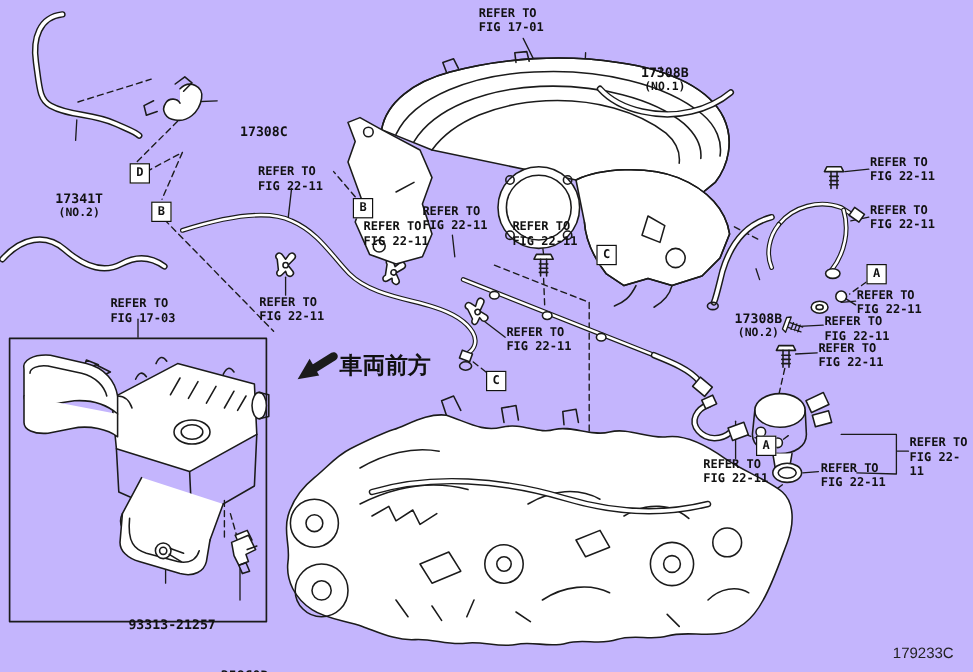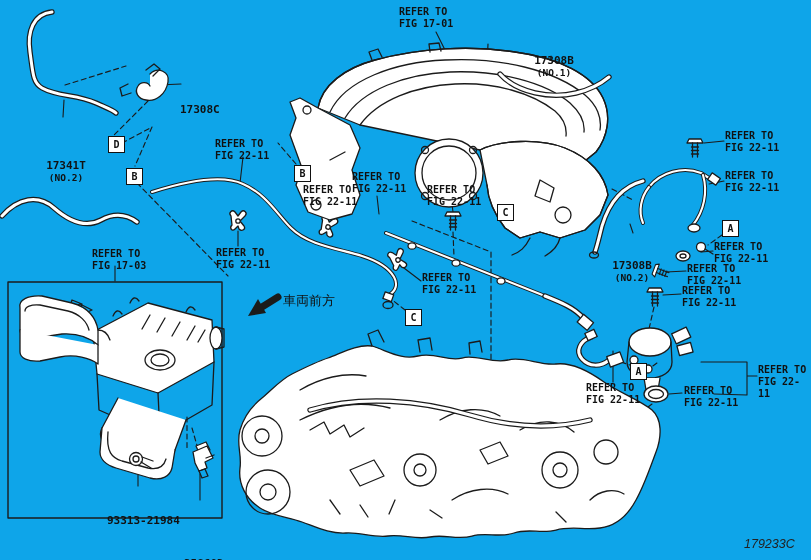--- a/index.html
+++ b/index.html
@@ -1,37 +1,37 @@
 <!DOCTYPE html>
 <html><head>
 <meta charset="utf-8">
 <style>
   html,body{margin:0;padding:0;background:#fff;}
-  #stage{position:relative;width:811px;height:560px;background:#0ea5e9;overflow:hidden;
+  #stage{position:relative;width:811px;height:560px;background:#c4b5fd;overflow:hidden;
          font-family:"DejaVu Sans Mono",monospace;color:#111;}
   svg{position:absolute;left:0;top:0;}
   svg path,svg circle,svg ellipse,svg rect,svg line,svg polyline{
     fill:none;stroke:#1b1b1b;stroke-width:1.3;stroke-linecap:round;stroke-linejoin:round;}
   .tube-o{stroke:#1b1b1b;stroke-width:5.4;fill:none;}
   .tube-i{stroke:#fff;stroke-width:3;fill:none;}
   .pipe-o{stroke:#1b1b1b;stroke-width:4;fill:none;}
   .pipe-i{stroke:#fff;stroke-width:2.1;fill:none;}
   .dash{stroke-dasharray:5 3.5;stroke-width:1.15;}
   .lead{stroke-width:1.1;}
   .fillw{fill:#fff;}
   .solid{fill:#1b1b1b;stroke:none;}
   .lbl{position:absolute;font-weight:bold;font-size:10px;line-height:12px;
        white-space:pre-line;letter-spacing:0;}
   .part{position:absolute;font-weight:bold;font-size:11px;line-height:12px;text-align:center;margin-top:28px;}
   .part .note{font-size:9.5px;font-weight:bold;}
   .callout{position:absolute;width:15px;height:15px;border:1.6px solid #111;background:#fff;
        display:flex;align-items:center;justify-content:center;
        font-weight:bold;font-size:10px;line-height:10px;}
-  .dirlbl{position:absolute;font-family:"DejaVu Sans",sans-serif;font-weight:normal;font-size:13px;}
-  .code{position:absolute;font-family:"Liberation Sans",sans-serif;font-size:12.5px;color:#222;font-style:italic;}
+  .dirlbl{position:absolute;font-family:"DejaVu Sans",sans-serif;font-weight:bold;font-size:19px;}
+  .code{position:absolute;font-family:"Liberation Sans",sans-serif;font-size:12.5px;color:#222;}
 </style>
 </head>
 <body>
 
 <div id="stage">
 <svg width="811" height="560" viewBox="0 0 811 560">
   <defs>
     <g id="bolt">
       <path class="fillw" d="M-6,-9 L6,-9 L8,-5 L-8,-5 Z"></path>
       <path d="M-2.5,-5 L-2.5,9 M2.5,-5 L2.5,9 M-3.5,-1 h7 M-3.5,2.5 h7 M-3.5,6 h7"></path>
@@ -277,21 +277,21 @@
 </svg>
 
 <div class="lbl" style="left:399px;top:6px">REFER TO
 FIG 17-01</div>
 
 <div class="part" style="left:521px;top:27px;width:66px">
   <div>17308B</div>
   <div class="note">(NO.1)</div>
 </div>
 
-<div class="part" style="left:180px;top:76px">17308C</div>
+<div class="part" style="left:200px;top:76px">17308C</div>
 
 <div class="part" style="left:33px;top:132px;width:66px">
   <div>17341T</div>
   <div class="note">(NO.2)</div>
 </div>
 
 <div class="callout" style="left:108px;top:136px">D</div>
 <div class="callout" style="left:126px;top:168px">B</div>
 
 <div class="lbl" style="left:215px;top:138px">REFER TO
@@ -334,18 +334,18 @@
 FIG 22-11</div>
 
 <div class="callout" style="left:630px;top:363px">A</div>
 <div class="lbl" style="left:586px;top:382px">REFER TO
 FIG 22-11</div>
 <div class="lbl" style="left:684px;top:385px">REFER TO
 FIG 22-11</div>
 <div class="lbl" style="left:758px;top:364px">REFER TO
 FIG 22-11</div>
 
-<div class="part" style="left:107px;top:487px">93313-21984</div>
+<div class="part" style="left:107px;top:487px">93313-21257</div>
 <div class="part" style="left:184px;top:530px">25860D</div>
 
 <div class="dirlbl" style="left:283px;top:292px">車両前方</div>
 <div class="code" style="left:744px;top:537px">179233C</div>
 </div>
 
 </body></html>

